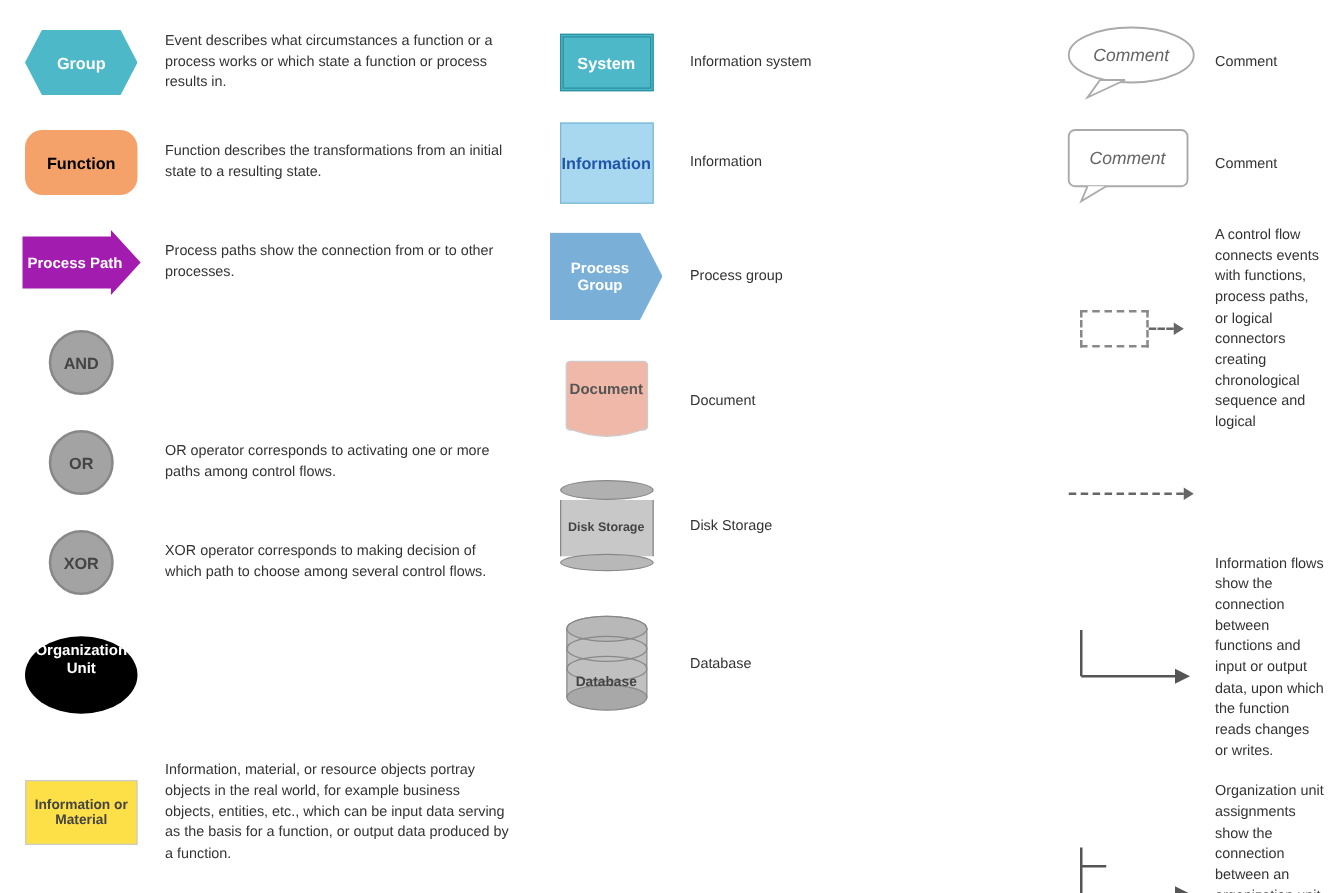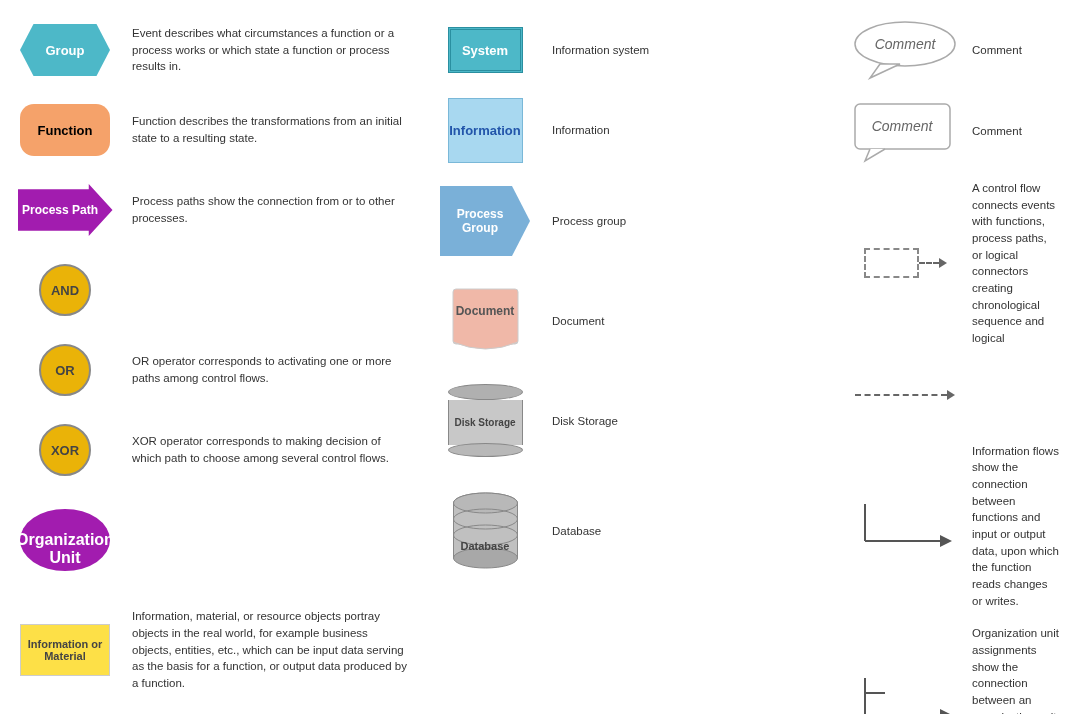--- a/index.html
+++ b/index.html
@@ -90,34 +90,34 @@
       width: 52px;
       height: 52px;
       border-radius: 50%;
       border: 2px solid #888;
       display: flex;
       align-items: center;
       justify-content: center;
       color: #444;
       font-size: 13px;
       font-weight: bold;
-      background: #eab308;
+      background: #a3a3a3;
     }
     
     .shape-org-unit {
       width: 90px;
       height: 62px;
       border-radius: 50%;
-      background: #a21caf;
-      display: flex;
-      align-items: flex-end;
+      background: #000000;
+      display: flex;
+      align-items: flex-start;
       justify-content: center;
       color: white;
       font-weight: bold;
-      font-size: 16px;
+      font-size: 12px;
       text-align: center;
       padding: 4px;
     }
     
     .shape-info-material {
       width: 90px;
       height: 52px;
       background: #fde047;
       border: 1.5px solid #ccc;
       display: flex;

